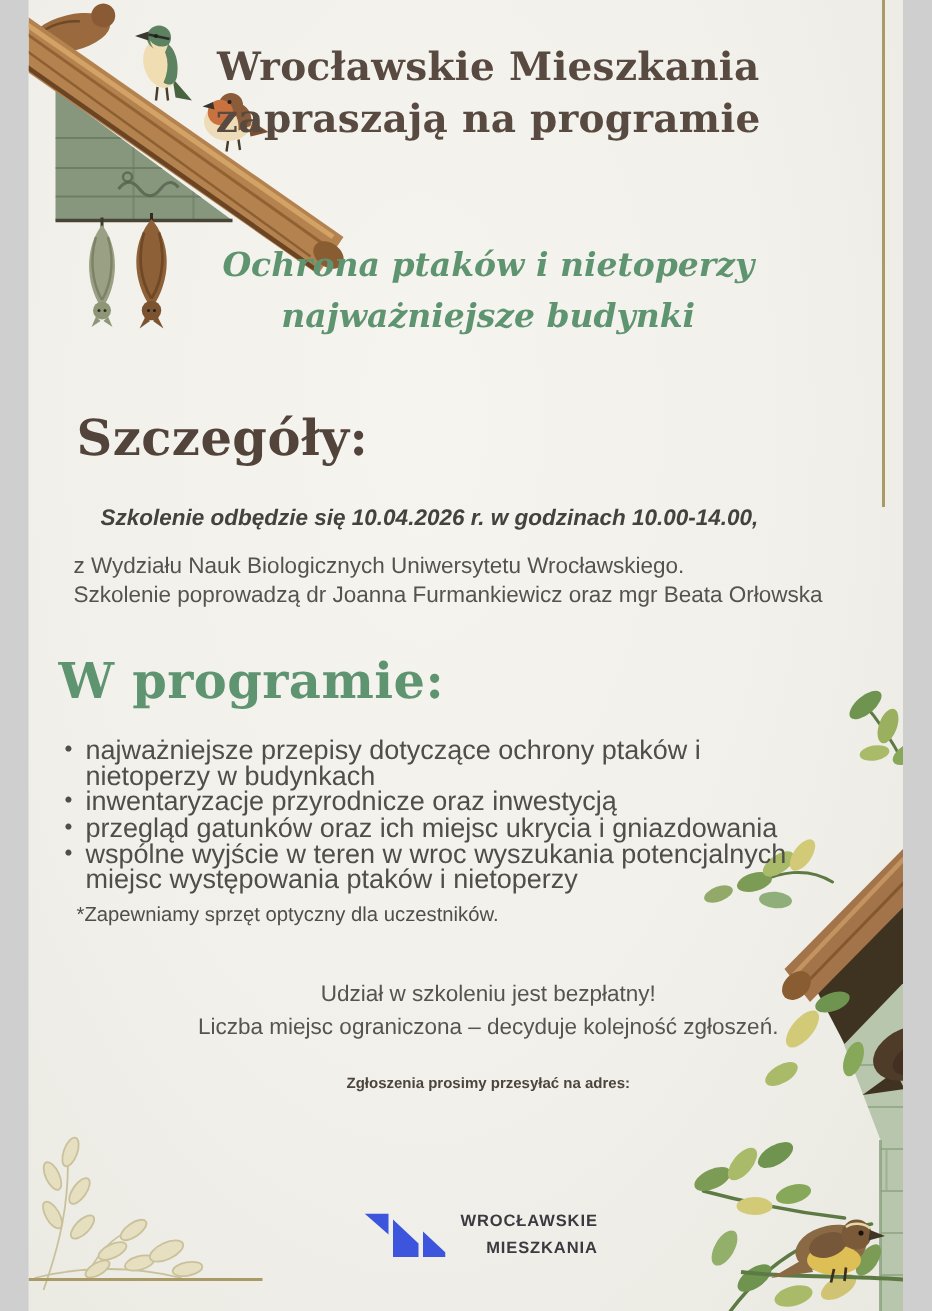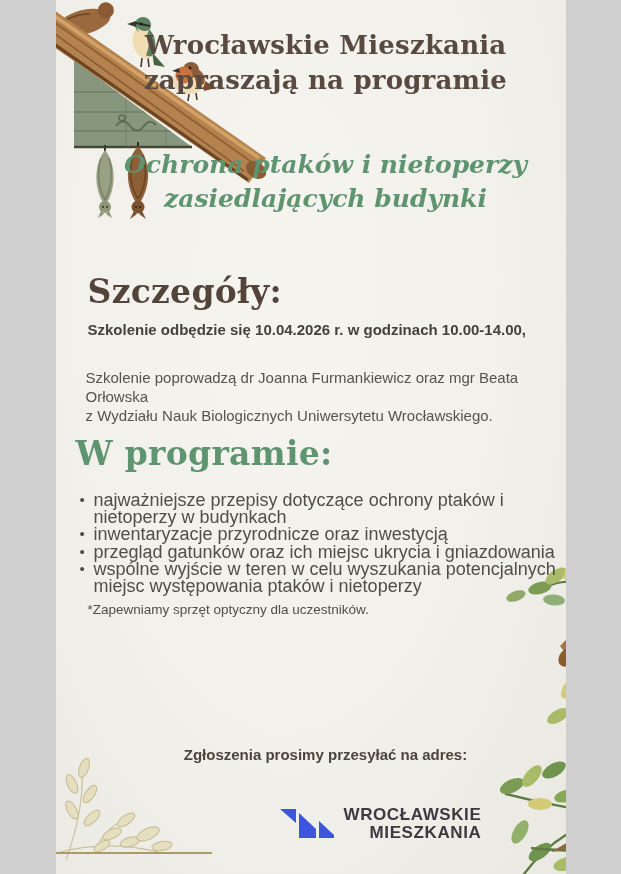--- a/index.html
+++ b/index.html
@@ -1,17 +1,17 @@
 <!DOCTYPE html>
 <html lang="pl"><head>
 <meta charset="utf-8">
 <style>
   html,body{margin:0;padding:0;background:#cfcfcf;}
   .poster{
-    position:relative; width:510px; height:874px; margin:0 auto;
+    position:relative; width:583px; height:874px; margin:0 auto;
     background:radial-gradient(ellipse at 45% 32%, #f5f4ef 0%, #f1f0ea 55%, #e9e8e1 100%);
     overflow:hidden;
     font-family:"Liberation Sans", sans-serif;
     -webkit-font-smoothing:antialiased;
   }
   .deco{position:absolute; z-index:1; pointer-events:none;}
   .deco-topleft{left:0; top:0;}
   .deco-right{left:440px; top:460px;}
   .deco-bottomleft{left:0; top:722px; opacity:.85;}
   .vline{position:absolute; left:569px; top:0; width:2px; height:338px; background:#a99a66; z-index:1;}
@@ -34,25 +34,25 @@
   .details-when{top:318px; left:30px; font-size:15px; line-height:19px; font-weight:700; color:#45423d;}
   .details-trainers{top:368px; left:30px; font-size:15px; line-height:19px; color:#56534e;}
 
   .program-list{top:492px; left:22px; width:484px; margin:0; padding:0; list-style:none;
                 font-size:18px; line-height:17.2px; color:#514e49;}
   .program-list li{position:relative; padding-left:16px;}
   .program-list li::before{content:"\2022"; position:absolute; left:2px; top:-1px; font-size:15px; color:#514e49;}
   .footnote{top:590px; left:20px; font-size:13.5px; color:#514e49;}
 
   .free-block{top:652px; font-size:15px; line-height:22px; color:#57544f;}
-  .submit-block{top:744px; font-size:15px; line-height:22px; font-weight:700; color:#4c453e;}
+  .submit-block{top:712px; font-size:10px; line-height:22px; font-weight:700; color:#4c453e;}
 
   .logo{top:806px; left:224px; display:flex; align-items:center; gap:10px;}
   .logo-mark{flex:0 0 auto;}
-  .logo-text{font-size:17px; line-height:17.5px; font-weight:700; letter-spacing:.6px;
+  .logo-text{font-size:11px; line-height:17.5px; font-weight:700; letter-spacing:.6px;
              color:#3b3a40; text-align:right; white-space:nowrap;}
 </style>
 </head>
 <body>
 
 <div class="poster">
 
   <svg class="deco deco-topleft" width="215" height="238" viewBox="0 0 215 238">
     <defs>
       <clipPath id="wallclip">
@@ -268,47 +268,51 @@
   </svg>
 
   <div class="vline"></div>
   <div class="hline"></div>
 
   <h1 class="txt center title" style="margin:0;font-size:26px;">
     <span class="line">Wrocławskie Mieszkania</span>
     <span class="line">zapraszają na programie</span>
   </h1>
 
-  <h2 class="txt center subtitle" style="margin:0;font-size:25px;">
+  <h2 class="txt center subtitle" style="margin:12px;font-size:22px;">
     <span class="line">Ochrona ptaków i nietoperzy</span>
-    <span class="line">zasiedlających budynki</span>
+    <span class="line">najważniejsze budynki</span>
   </h2>
 
   <h3 class="txt section-heading h-details" style="margin:12px;">Szczegóły:</h3>
 
-  <p class="txt details-when" style="margin:2px;">
+  <p class="txt details-when" style="margin:18px;font-style:italic;">
     <span class="line">Szkolenie odbędzie się 10.04.2026 r. w godzinach 10.00-14.00,</span>
   </p>
 
   <p class="txt details-trainers" style="margin:0;">
+    <span class="line">z Wydziału Nauk Biologicznych Uniwersytetu Wrocławskiego.</span>
     <span class="line">Szkolenie poprowadzą dr Joanna Furmankiewicz oraz mgr Beata Orłowska</span>
-    <span class="line">z Wydziału Nauk Biologicznych Uniwersytetu Wrocławskiego.</span>
   </p>
 
   <h3 class="txt section-heading h-program" style="margin:0;">W programie:</h3>
 
   <ul class="txt program-list">
     <li>najważniejsze przepisy dotyczące ochrony ptaków i nietoperzy w budynkach</li>
     <li>inwentaryzacje przyrodnicze oraz inwestycją</li>
     <li>przegląd gatunków oraz ich miejsc ukrycia i gniazdowania</li>
-    <li>wspólne wyjście w teren w celu wyszukania potencjalnych miejsc występowania ptaków i nietoperzy</li>
+    <li>wspólne wyjście w teren w wroc wyszukania potencjalnych miejsc występowania ptaków i nietoperzy</li>
   </ul>
 
   <p class="txt footnote" style="margin:12px;">*Zapewniamy sprzęt optyczny dla uczestników.</p>
 
+  <p class="txt center free-block" style="margin:0;">
+    <span class="line">Udział w szkoleniu jest bezpłatny!</span>
+    <span class="line">Liczba miejsc ograniczona – decyduje kolejność zgłoszeń.</span>
+  </p>
 
   <p class="txt center submit-block" style="margin:0;">
     <span class="line">Zgłoszenia prosimy przesyłać na adres:</span>
   </p>
 
   <div class="txt logo">
     <svg class="logo-mark" width="54" height="30" viewBox="0 0 54 30">
       <g fill="#3d55dc">
         <polygon points="0,0 16,0 16,14"></polygon>
         <polygon points="19,4 36,20 36,29 19,29"></polygon>

